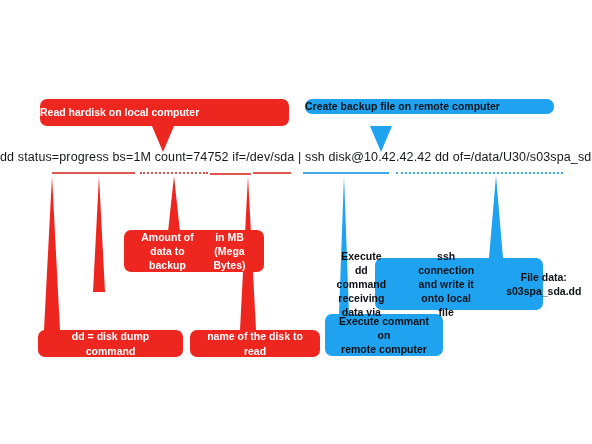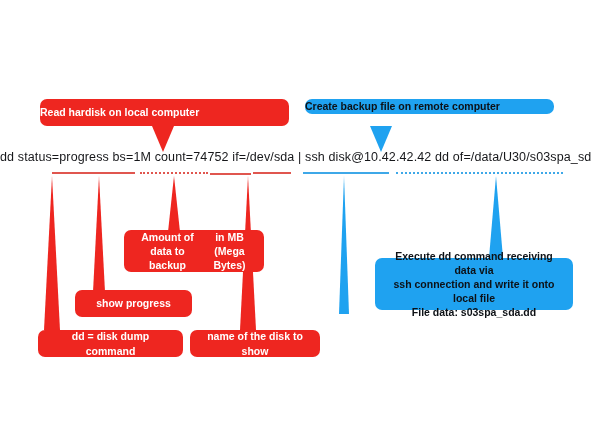--- a/index.html
+++ b/index.html
@@ -146,33 +146,34 @@
               border-bottom:138px solid #1fa2f0;"></div>
 
   <div class="tail-up blue" style="left:489px; top:176px;
               border-left:7px solid transparent; border-right:7px solid transparent;
               border-bottom:82px solid #1fa2f0;"></div>
 
   <div class="callout red" style="left:38px; top:330px; width:145px; height:27px;">
     <span>dd = disk dump command</span>
   </div>
 
-  <div class="callout red" style="left:75px; top:290px; width:117px; height:27px;">
-    <span>show progress</span>
-  </div>
 
   <div class="callout red" style="left:124px; top:230px; width:140px; height:42px; ">
     <span>Amount of data to backup</span>
     <span>in MB (Mega Bytes)</span>
   </div>
 
   <div class="callout red" style="left:190px; top:330px; width:130px; height:27px;">
-    <span>name of the disk to show</span>
+    <span>name of the disk to read</span>
   </div>
 
+  <div class="callout blue" style="left:325px; top:314px; width:118px; height:42px; flex-direction:column;">
+    <span>Execute commant on</span>
+    <span>remote computer</span>
+  </div>
 
-  <div class="callout blue" style="left:375px; top:258px; width:198px; height:52px; flex-direction:column;">
+  <div class="callout blue" style="left:375px; top:258px; width:168px; height:52px; flex-direction:row;gap:32px;">
     <span>Execute dd command receiving data via</span>
     <span>ssh connection and write it onto local file</span>
     <span>File data: s03spa_sda.dd</span>
   </div>
 
 </div>
 
 </body></html>

